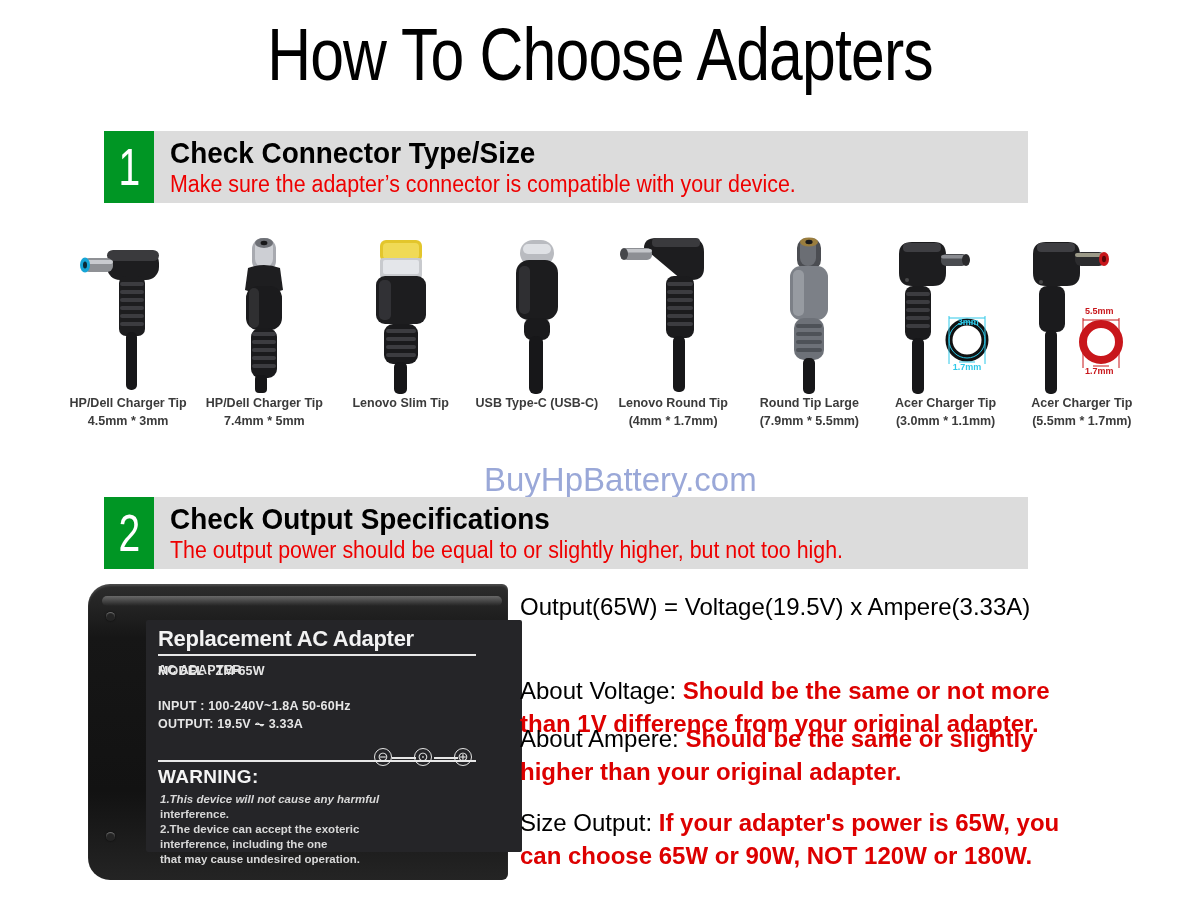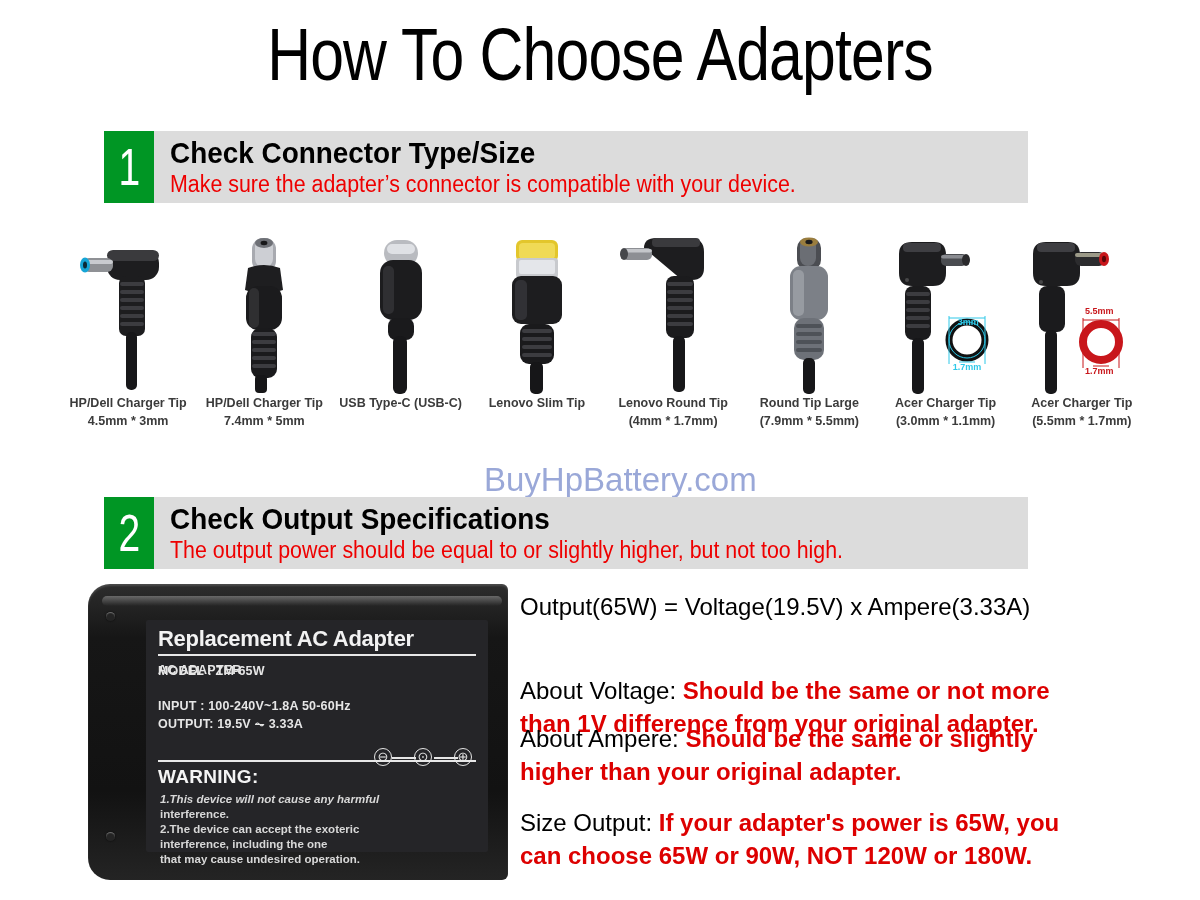--- a/index.html
+++ b/index.html
@@ -122,21 +122,21 @@
     position:absolute;left:14px;top:12px;width:400px;height:10px;
     background:linear-gradient(180deg,rgba(255,255,255,.30),rgba(255,255,255,0));
     border-radius:8px;
   }
   .screw{
     position:absolute;width:9px;height:9px;border-radius:50%;
     background:#242424;
     box-shadow:inset 0 1px 1px rgba(255,255,255,.35), 0 0 2px rgba(0,0,0,.8);
   }
   .label-plate{
-    position:absolute;left:58px;top:36px;width:342px;height:232px;
+    position:absolute;left:58px;top:36px;width:376px;height:232px;
     background:#252528;
     border-radius:2px;
   }
   .lbl-title{
     position:absolute;left:12px;top:6px;
     color:#f2f2f2;font-size:22px;line-height:26px;font-weight:bold;
     white-space:nowrap;letter-spacing:-.3px;
   }
   .rule{position:absolute;background:#e8e8e8;height:2px;}
   .lbl-line{
@@ -243,55 +243,55 @@
       </div>
       <div class="conn-label">
         <div>HP/Dell Charger Tip</div>
         <div class="l2">7.4mm * 5mm</div>
       </div>
     </div>
 
     <div class="conn-cell">
       <div class="conn-art">
         <svg width="130" height="162" viewBox="0 0 130 162">
-          <rect x="48" y="8" width="34" height="26" rx="13" fill="#b9bbc0"></rect>
-          <rect x="51" y="12" width="28" height="10" rx="5" fill="#dfe1e5"></rect>
-          <rect x="44" y="28" width="42" height="60" rx="13" fill="#1c1c1e"></rect>
-          <rect x="47" y="34" width="11" height="48" rx="5" fill="#3a3a3e" opacity=".65"></rect>
-          <rect x="52" y="86" width="26" height="22" rx="8" fill="#1a1a1c"></rect>
-          <rect x="57" y="104" width="14" height="58" rx="6" fill="#171719"></rect>
-        </svg>
-      </div>
-      <div class="conn-label">
-        <div>USB Type-C (USB-C)</div>
-        <div class="l2"></div>
-      </div>
-    </div>
-
-    <div class="conn-cell">
-      <div class="conn-art">
-        <svg width="130" height="162" viewBox="0 0 130 162">
           <rect x="44" y="8" width="42" height="22" rx="6" fill="#e3c62c"></rect>
           <rect x="47" y="11" width="36" height="16" rx="4" fill="#f0da56"></rect>
           <rect x="44" y="26" width="42" height="20" rx="3" fill="#c8cace"></rect>
           <rect x="47" y="28" width="36" height="14" rx="2" fill="#e4e6ea"></rect>
           <rect x="40" y="44" width="50" height="48" rx="9" fill="#1d1d1f"></rect>
           <rect x="43" y="48" width="12" height="40" rx="5" fill="#3a3a3e" opacity=".7"></rect>
           <rect x="48" y="92" width="34" height="40" rx="9" fill="#1a1a1c"></rect>
           <g fill="#3c3c40">
             <rect x="50" y="97" width="30" height="4" rx="2"></rect>
             <rect x="50" y="105" width="30" height="4" rx="2"></rect>
             <rect x="50" y="113" width="30" height="4" rx="2"></rect>
             <rect x="50" y="121" width="30" height="4" rx="2"></rect>
           </g>
           <rect x="58" y="130" width="13" height="32" rx="5" fill="#161618"></rect>
         </svg>
       </div>
       <div class="conn-label">
         <div>Lenovo Slim Tip</div>
+        <div class="l2"></div>
+      </div>
+    </div>
+
+    <div class="conn-cell">
+      <div class="conn-art">
+        <svg width="130" height="162" viewBox="0 0 130 162">
+          <rect x="48" y="8" width="34" height="26" rx="13" fill="#b9bbc0"></rect>
+          <rect x="51" y="12" width="28" height="10" rx="5" fill="#dfe1e5"></rect>
+          <rect x="44" y="28" width="42" height="60" rx="13" fill="#1c1c1e"></rect>
+          <rect x="47" y="34" width="11" height="48" rx="5" fill="#3a3a3e" opacity=".65"></rect>
+          <rect x="52" y="86" width="26" height="22" rx="8" fill="#1a1a1c"></rect>
+          <rect x="57" y="104" width="14" height="58" rx="6" fill="#171719"></rect>
+        </svg>
+      </div>
+      <div class="conn-label">
+        <div>USB Type-C (USB-C)</div>
         <div class="l2"></div>
       </div>
     </div>
 
     <div class="conn-cell">
       <div class="conn-art">
         <svg width="130" height="162" viewBox="0 0 130 162">
           <path d="M36 16 q0 -10 12 -10 h34 q14 0 14 14 v16 q0 12 -12 12 h-10 z" fill="#1d1d1f"></path>
           <rect x="44" y="6" width="48" height="9" rx="4" fill="#3a3a3d"></rect>
           <rect x="14" y="16" width="30" height="12" rx="5" fill="#8d8f94"></rect>

